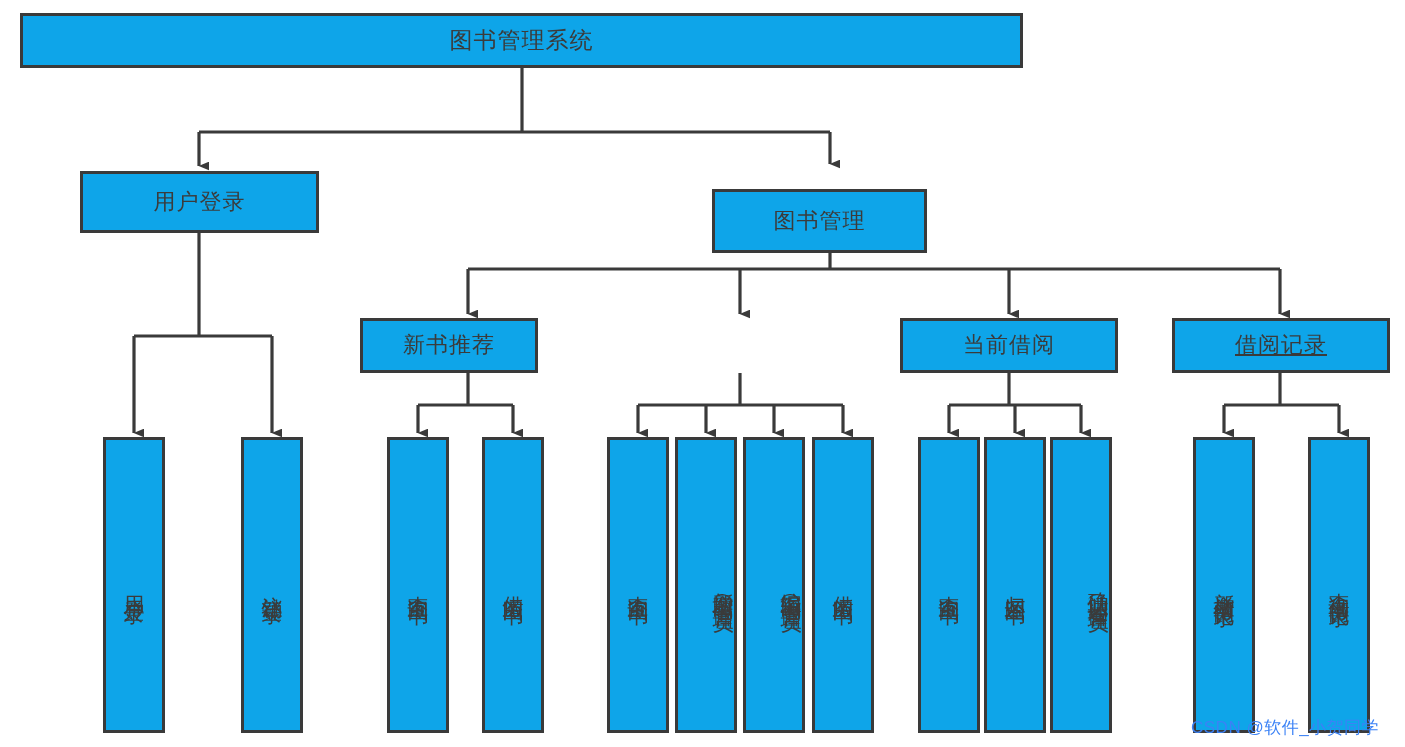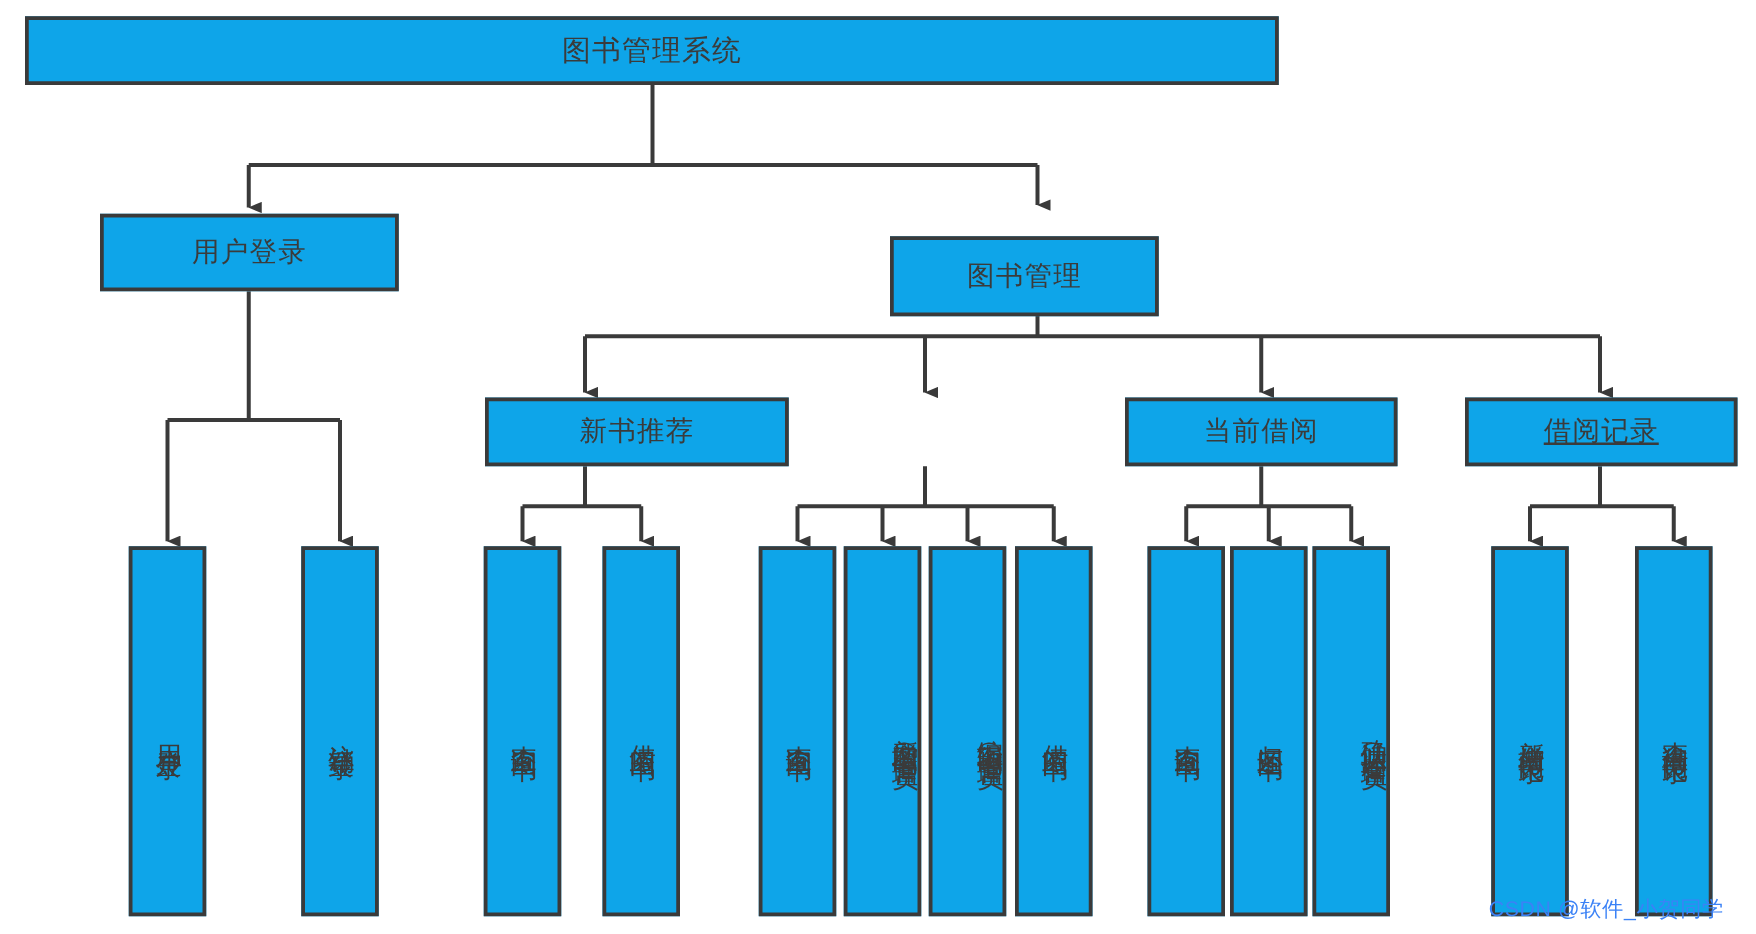--- a/index.html
+++ b/index.html
@@ -129,21 +129,21 @@
     <span>图书管理系统</span>
   </div>
 
   <div class="node h" style="left:80px; top:171px; width:239px; height:62px;">
     <span>用户登录</span>
   </div>
   <div class="node h" style="left:712px; top:169px; width:215px; height:64px;margin-top:20px;">
     <span>图书管理</span>
   </div>
 
-  <div class="node h" style="left:360px; top:318px; width:243px; height:55px;margin-left:28px;">
+  <div class="node h" style="left:360px; top:318px; width:178px; height:55px;">
     <span>新书推荐</span>
   </div>
   <div class="node h" style="left:900px; top:318px; width:218px; height:55px;text-align:center;">
     <span>当前借阅</span>
   </div>
   <div class="node h" style="left:1172px; top:318px; width:218px; height:55px;text-decoration:underline;">
     <span>借阅记录</span>
   </div>
 
   <div class="node v mid" style="left:103px; top:437px; width:62px; height:296px;">

